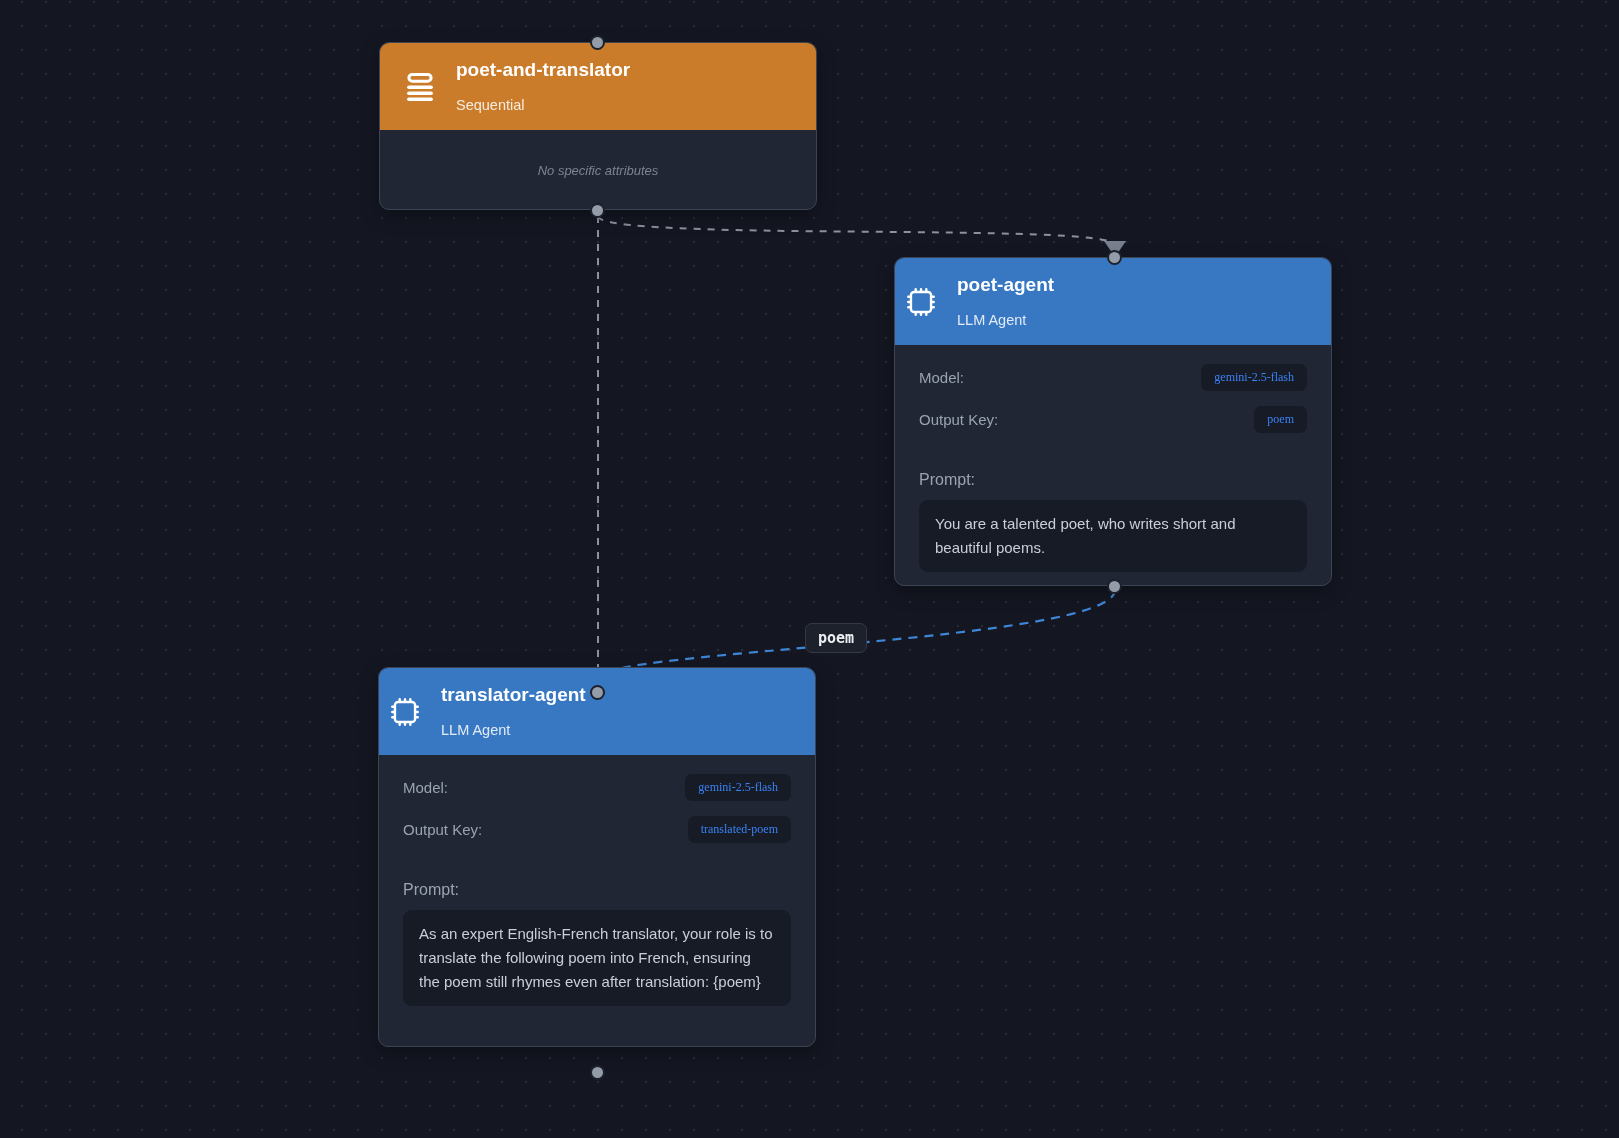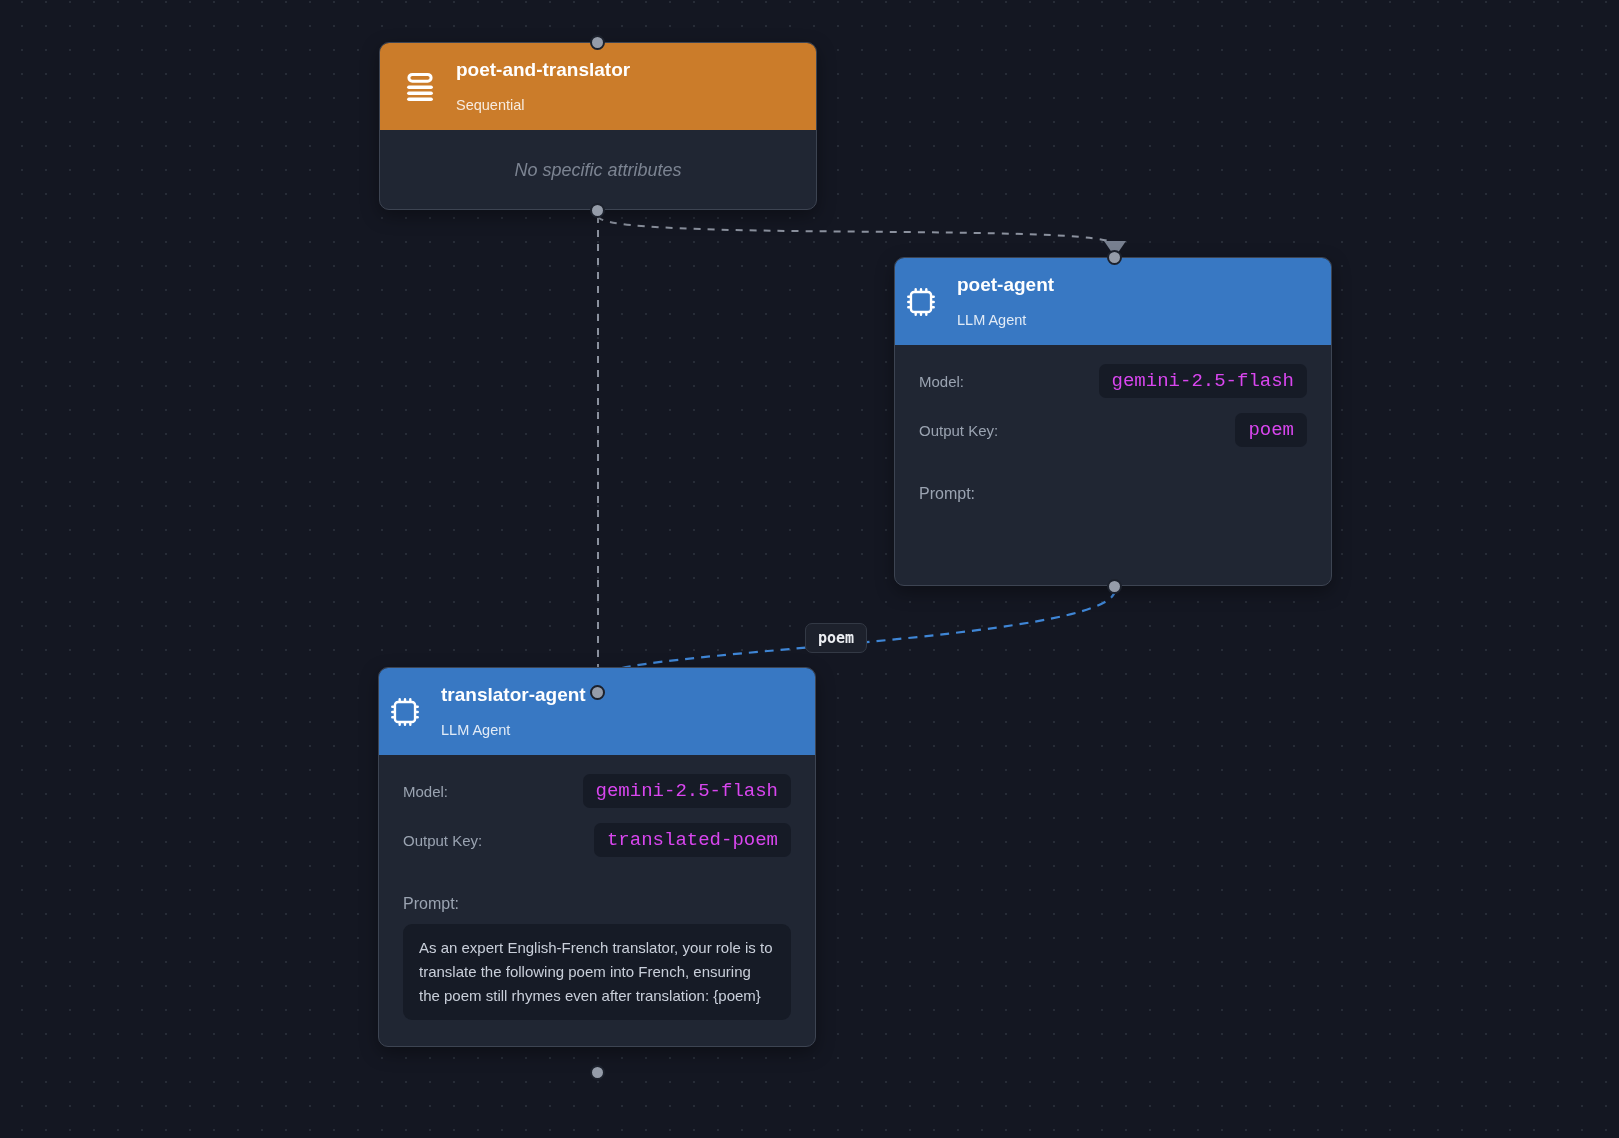--- a/index.html
+++ b/index.html
@@ -59,31 +59,31 @@
   .node-header.llm { background: #3878c3; padding-left: 8px; }
   .hdr-icon { flex: 0 0 auto; width: 36px; height: 36px; display: flex; align-items: center; justify-content: center; }
   .hdr-text { display: flex; flex-direction: column; gap: 16px; }
   .node-title    { color: #ffffff; font-size: 19px; font-weight: bold; line-height: 1.1; }
   .node-subtitle { color: rgba(255,255,255,.85); font-size: 14.5px; }
 
   .node-body { padding: 19px 24px 24px 24px; }
   .note-body {
     height: 80px;
     display: flex; align-items: center; justify-content: center;
-    color: #7c8492; font-style: italic; font-size: 18px;
+    color: #7c8492; font-style: italic; font-size: 13px;
   }
   .field-row {
     display: flex; align-items: center; justify-content: space-between;
     margin-bottom: 15px;
   }
   .field-label { color: #9aa3b1; font-size: 15px; }
   .field-value {
-    font-family: Liberation Mono, monospace;
-    font-size: 19px;
-    color: #d946ef;
+    font-family: Liberation Serif, serif;
+    font-size: 12px;
+    color: #3b82f6;
     background: #161b26;
     border-radius: 7px;
     padding: 6px 13px;
     white-space: nowrap;
   }
   .prompt-label { color: #9aa3b1; font-size: 16px; margin: 38px 0 11px 0; }
   .prompt-box {
     background: #161b26;
     border-radius: 9px;
     padding: 12px 16px;
@@ -153,20 +153,21 @@
     <div class="node-body">
       <div class="field-row">
         <span class="field-label">Model:</span>
         <span class="field-value">gemini-2.5-flash</span>
       </div>
       <div class="field-row">
         <span class="field-label">Output Key:</span>
         <span class="field-value">poem</span>
       </div>
       <div class="prompt-label">Prompt:</div>
+      <div class="prompt-box">You are a talented poet, who writes short and beautiful poems.</div>
     </div>
   </div>
 
   <div class="node" style="left:378px; top:667px; height:380px;">
     <div class="node-header llm">
       <span class="hdr-icon">
         <svg width="34" height="34" viewBox="0 0 24 24" fill="none" stroke="#ffffff" stroke-width="1.7" stroke-linecap="round">
           <path d="M8.25 3v1.5M12 3v1.5M15.75 3v1.5M8.25 19.5V21M12 19.5V21M15.75 19.5V21M4.5 8.25H3M4.5 12H3M4.5 15.75H3M21 8.25h-1.5M21 12h-1.5M21 15.75h-1.5"></path>
           <rect x="4.9" y="4.9" width="14.2" height="14.2" rx="2.2"></rect>
         </svg>

